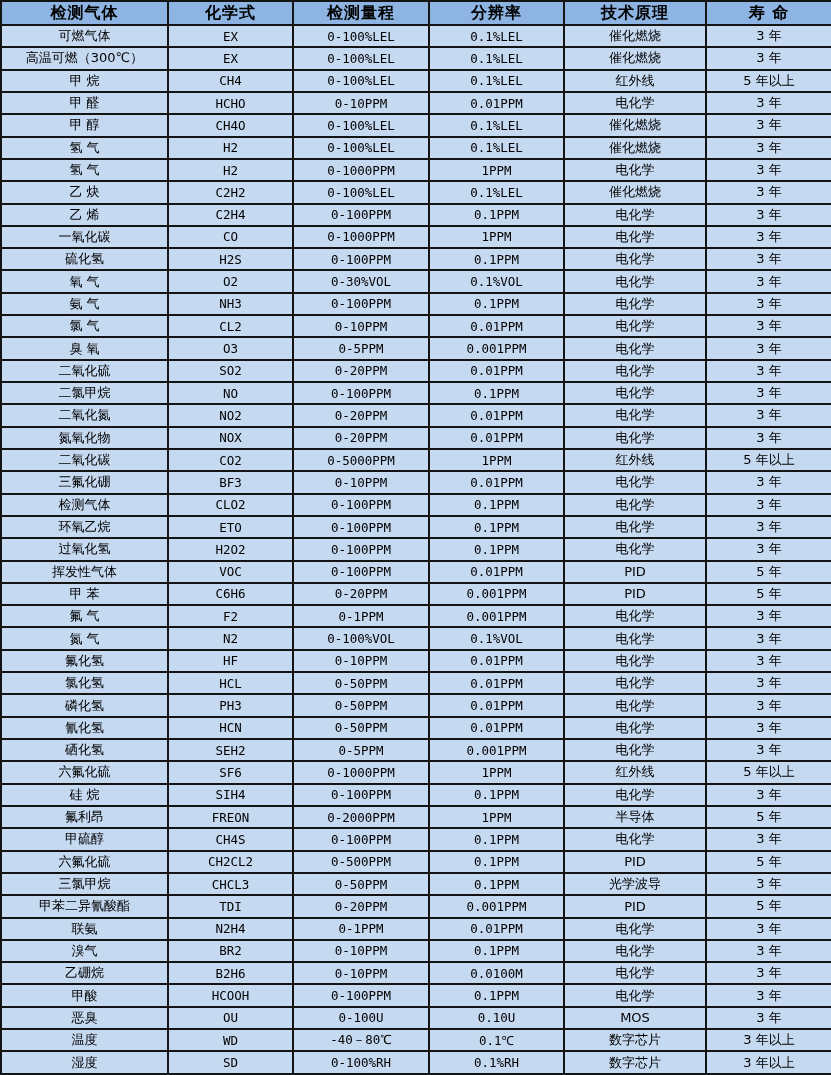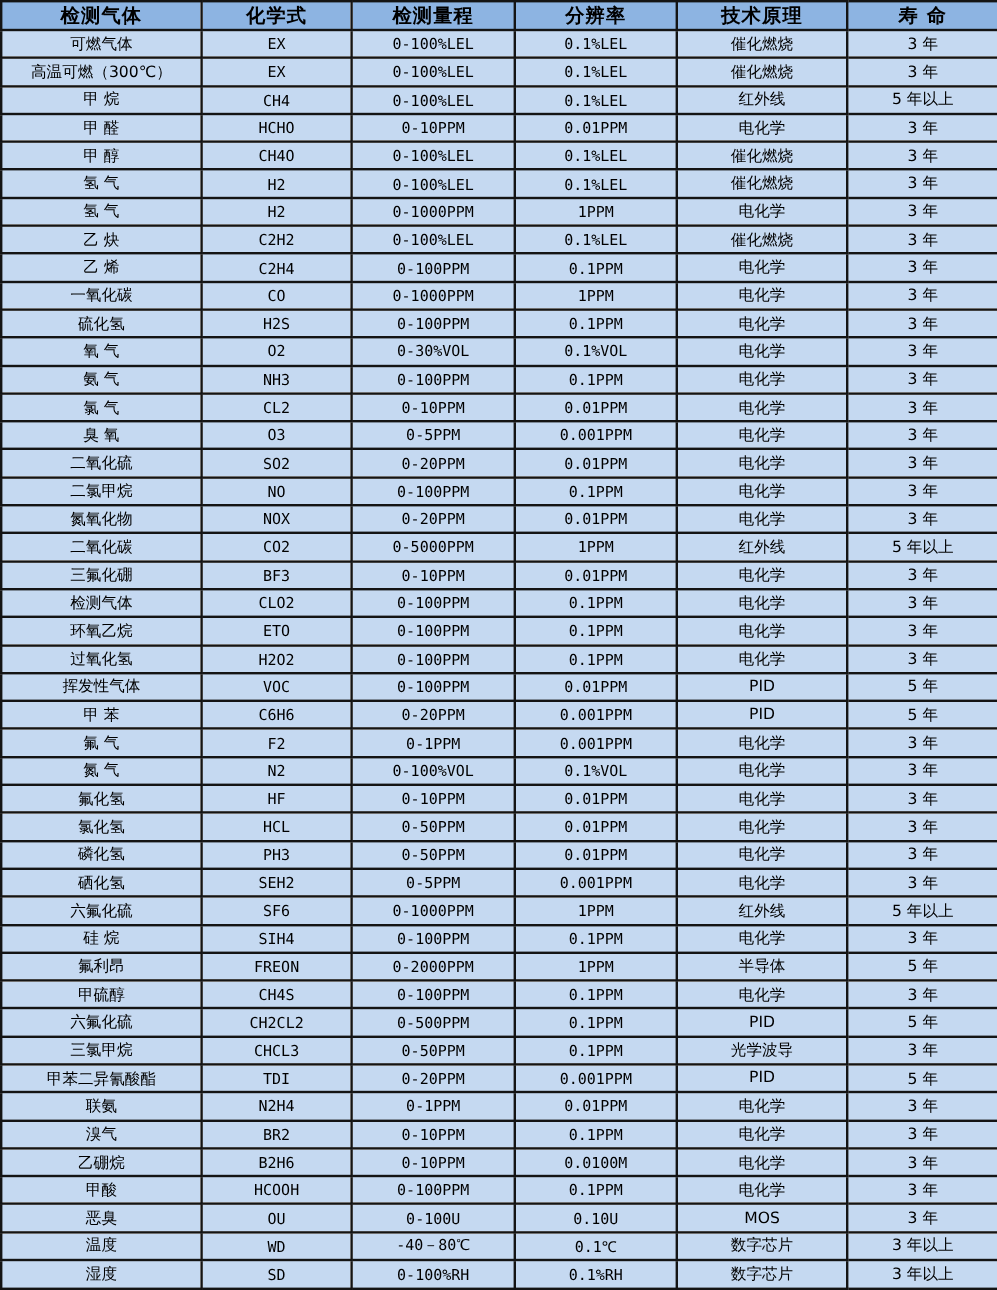--- a/index.html
+++ b/index.html
@@ -201,20 +201,28 @@
   </tr>
       <tr>
     <td>二氯甲烷</td>
     <td class="mono">NO</td>
     <td class="mono">0-100PPM</td>
     <td class="mono">0.1PPM</td>
     <td>电化学</td>
     <td>3 年</td>
   </tr>
       <tr>
+    <td>二氧化氮</td>
+    <td class="mono">NO2</td>
+    <td class="mono">0-20PPM</td>
+    <td class="mono">0.01PPM</td>
+    <td>电化学</td>
+    <td>3 年</td>
+  </tr>
+      <tr>
     <td>氮氧化物</td>
     <td class="mono">NOX</td>
     <td class="mono">0-20PPM</td>
     <td class="mono">0.01PPM</td>
     <td>电化学</td>
     <td>3 年</td>
   </tr>
       <tr>
     <td>二氧化碳</td>
     <td class="mono">CO2</td>
@@ -305,20 +313,28 @@
   </tr>
       <tr>
     <td>磷化氢</td>
     <td class="mono">PH3</td>
     <td class="mono">0-50PPM</td>
     <td class="mono">0.01PPM</td>
     <td>电化学</td>
     <td>3 年</td>
   </tr>
       <tr>
+    <td>氰化氢</td>
+    <td class="mono">HCN</td>
+    <td class="mono">0-50PPM</td>
+    <td class="mono">0.01PPM</td>
+    <td>电化学</td>
+    <td>3 年</td>
+  </tr>
+      <tr>
     <td>硒化氢</td>
     <td class="mono">SEH2</td>
     <td class="mono">0-5PPM</td>
     <td class="mono">0.001PPM</td>
     <td>电化学</td>
     <td>3 年</td>
   </tr>
       <tr>
     <td>六氟化硫</td>
     <td class="mono">SF6</td>

